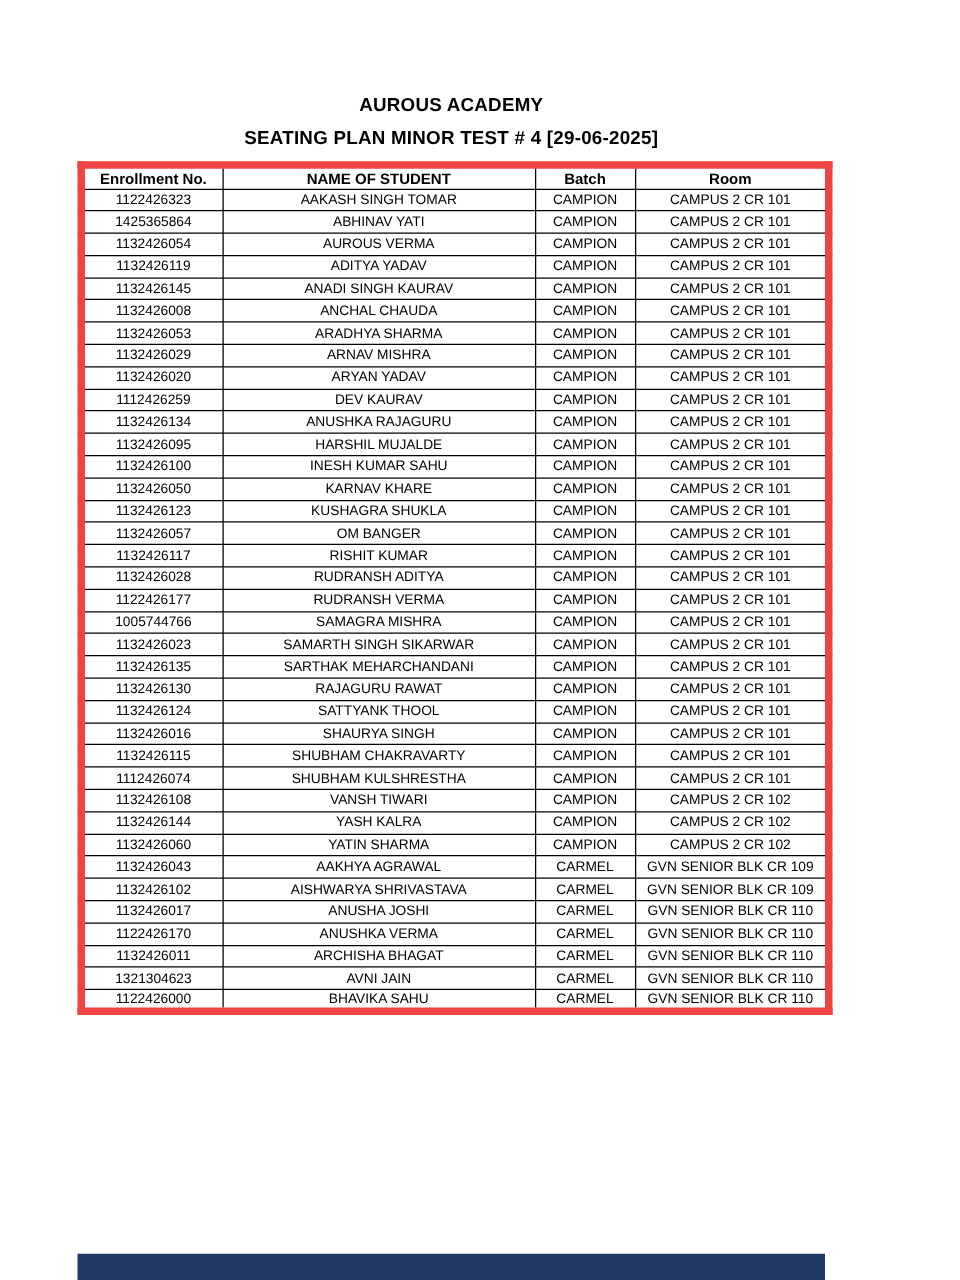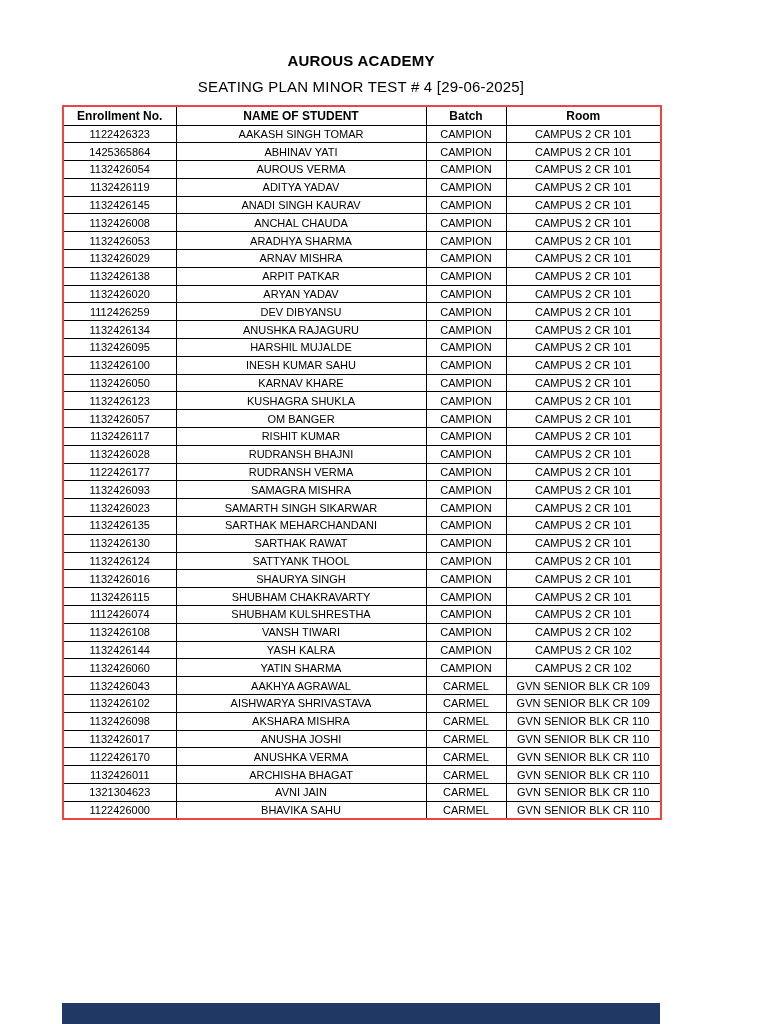--- a/index.html
+++ b/index.html
@@ -13,39 +13,39 @@
     position: relative;
     overflow: hidden;
   }
   .content {
     position: absolute;
     left: 62px;
     top: 0;
     width: 598px;
   }
   .doc-title {
-    margin-top: 52px;
+    margin-top: 76px;
     text-align: center;
     font-weight: bold;
     font-size: 15px;
     letter-spacing: 0.2px;
   }
   .doc-subtitle {
     margin-top: 9px;
     text-align: center;
-    font-weight: normal;
+    font-weight: bold;
     font-size: 15px;
     letter-spacing: 0.2px;
   }
   table.seating {
     margin-top: 10px;
     width: 598px;
     table-layout: fixed;
     border-collapse: collapse;
-    border: 2px solid #ef4444;
+    border: 6px solid #ef4444;
   }
   table.seating th,
   table.seating td {
     border: 1px solid #000000;
     text-align: center;
     vertical-align: middle;
     padding: 0 2px;
     overflow: hidden;
     white-space: nowrap;
   }
@@ -135,34 +135,28 @@
           <td>CAMPION</td>
           <td>CAMPUS 2 CR 101</td>
         </tr>
         <tr>
           <td>1132426029</td>
           <td>ARNAV MISHRA</td>
           <td>CAMPION</td>
           <td>CAMPUS 2 CR 101</td>
         </tr>
         <tr>
-          <td>1132426138</td>
-          <td>ARPIT PATKAR</td>
-          <td>CAMPION</td>
-          <td>CAMPUS 2 CR 101</td>
-        </tr>
-        <tr>
           <td>1132426020</td>
           <td>ARYAN YADAV</td>
           <td>CAMPION</td>
           <td>CAMPUS 2 CR 101</td>
         </tr>
         <tr>
           <td>1112426259</td>
-          <td>DEV DIBYANSU</td>
+          <td>DEV KAURAV</td>
           <td>CAMPION</td>
           <td>CAMPUS 2 CR 101</td>
         </tr>
         <tr>
           <td>1132426134</td>
           <td>ANUSHKA RAJAGURU</td>
           <td>CAMPION</td>
           <td>CAMPUS 2 CR 101</td>
         </tr>
         <tr>
@@ -196,51 +190,51 @@
           <td>CAMPUS 2 CR 101</td>
         </tr>
         <tr>
           <td>1132426117</td>
           <td>RISHIT KUMAR</td>
           <td>CAMPION</td>
           <td>CAMPUS 2 CR 101</td>
         </tr>
         <tr>
           <td>1132426028</td>
-          <td>RUDRANSH BHAJNI</td>
+          <td>RUDRANSH ADITYA</td>
           <td>CAMPION</td>
           <td>CAMPUS 2 CR 101</td>
         </tr>
         <tr>
           <td>1122426177</td>
           <td>RUDRANSH VERMA</td>
           <td>CAMPION</td>
           <td>CAMPUS 2 CR 101</td>
         </tr>
         <tr>
-          <td>1132426093</td>
+          <td>1005744766</td>
           <td>SAMAGRA MISHRA</td>
           <td>CAMPION</td>
           <td>CAMPUS 2 CR 101</td>
         </tr>
         <tr>
           <td>1132426023</td>
           <td>SAMARTH SINGH SIKARWAR</td>
           <td>CAMPION</td>
           <td>CAMPUS 2 CR 101</td>
         </tr>
         <tr>
           <td>1132426135</td>
           <td>SARTHAK MEHARCHANDANI</td>
           <td>CAMPION</td>
           <td>CAMPUS 2 CR 101</td>
         </tr>
         <tr>
           <td>1132426130</td>
-          <td>SARTHAK RAWAT</td>
+          <td>RAJAGURU RAWAT</td>
           <td>CAMPION</td>
           <td>CAMPUS 2 CR 101</td>
         </tr>
         <tr>
           <td>1132426124</td>
           <td>SATTYANK THOOL</td>
           <td>CAMPION</td>
           <td>CAMPUS 2 CR 101</td>
         </tr>
         <tr>
@@ -285,26 +279,20 @@
           <td>CARMEL</td>
           <td>GVN SENIOR BLK CR 109</td>
         </tr>
         <tr>
           <td>1132426102</td>
           <td>AISHWARYA SHRIVASTAVA</td>
           <td>CARMEL</td>
           <td>GVN SENIOR BLK CR 109</td>
         </tr>
         <tr>
-          <td>1132426098</td>
-          <td>AKSHARA MISHRA</td>
-          <td>CARMEL</td>
-          <td>GVN SENIOR BLK CR 110</td>
-        </tr>
-        <tr>
           <td>1132426017</td>
           <td>ANUSHA JOSHI</td>
           <td>CARMEL</td>
           <td>GVN SENIOR BLK CR 110</td>
         </tr>
         <tr>
           <td>1122426170</td>
           <td>ANUSHKA VERMA</td>
           <td>CARMEL</td>
           <td>GVN SENIOR BLK CR 110</td>

